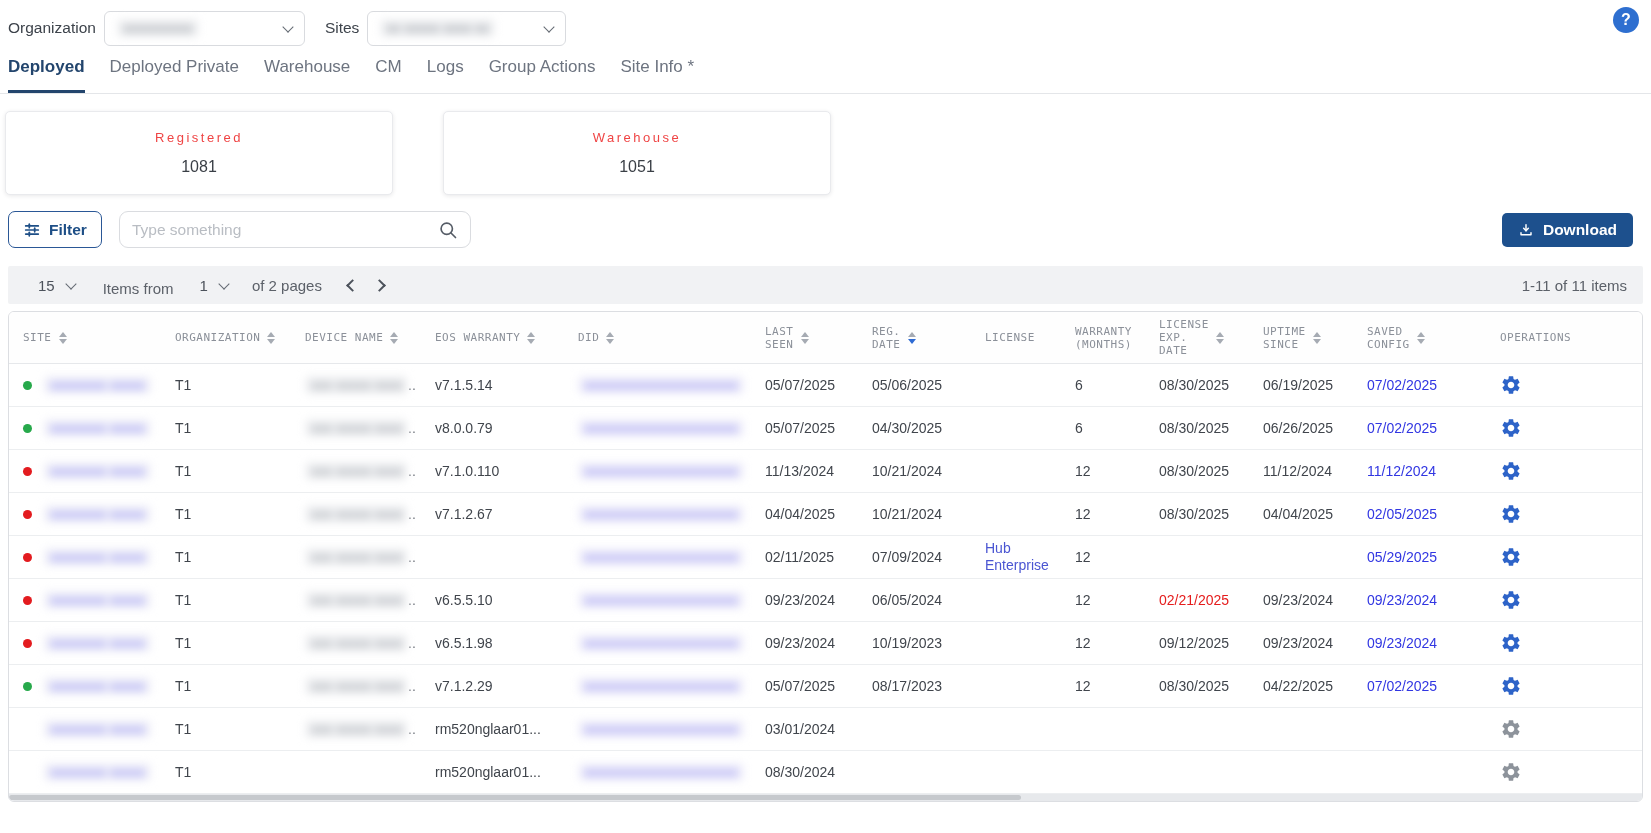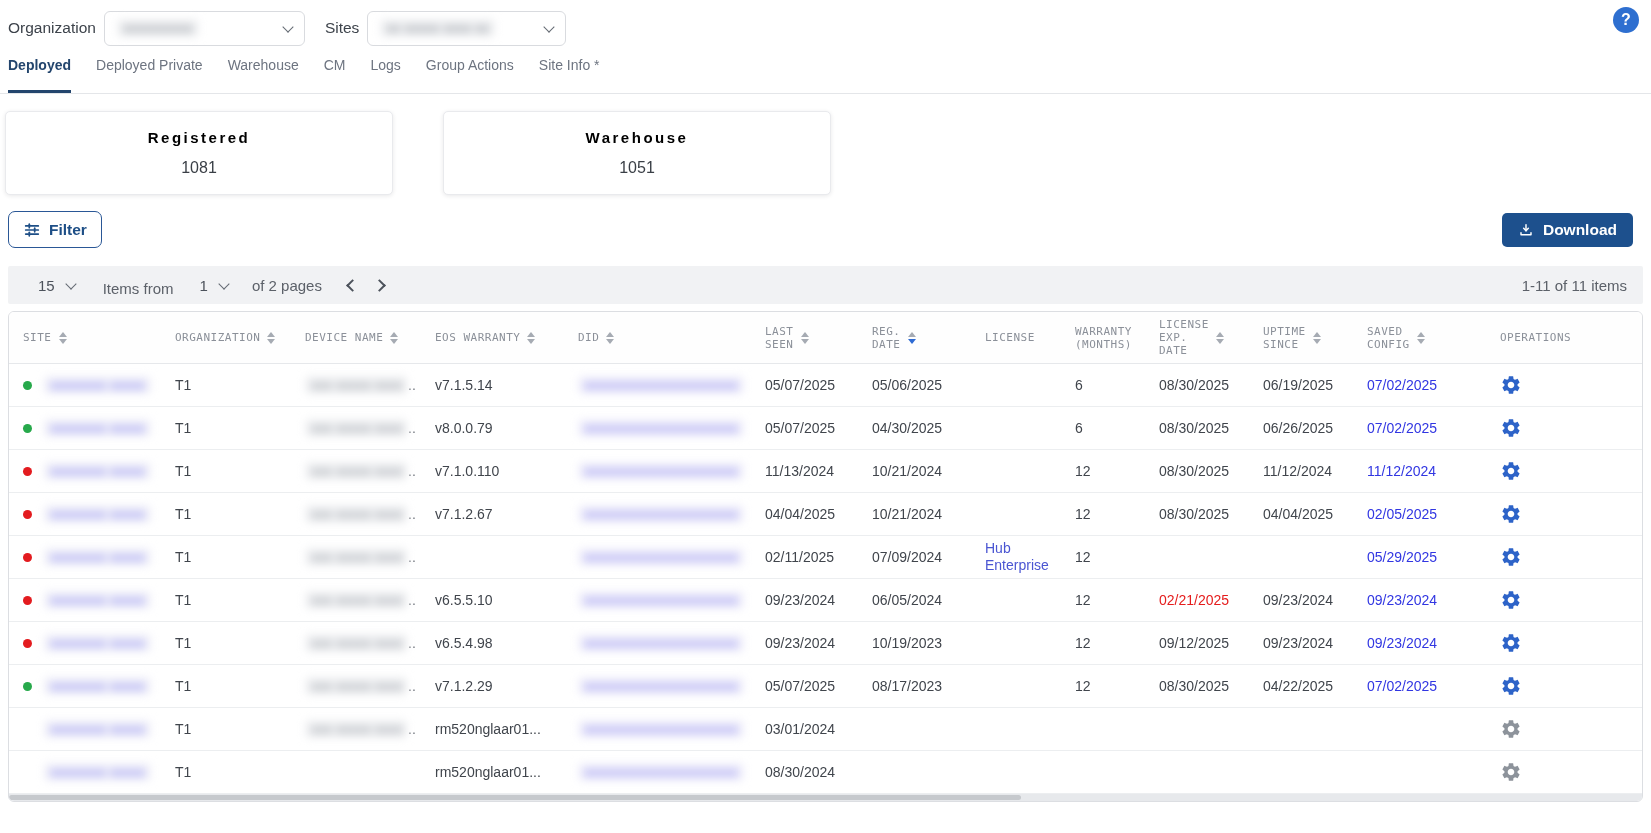--- a/index.html
+++ b/index.html
@@ -21,29 +21,29 @@
 
   
   .blur{filter:blur(4px);border-radius:4px;padding:1px 6px;white-space:nowrap;overflow:hidden}
   .blur-topbar{color:#8a9098;background:#f0f1f3;font-size:14px;max-width:150px}
   .blur-site{color:#7f7df0;background:#f1f1f9;font-size:14px;max-width:112px;cursor:pointer}
   .blur-device{color:#979ca4;background:#f0f1f3;font-size:14px;max-width:102px}
   .blur-did{color:#8381ee;background:#f1f0fb;font-size:14px;max-width:168px;cursor:pointer}
 
   
   .tabs-row{display:flex;gap:25px;padding:0 8px;border-bottom:1px solid #e4e6e9;margin-top:8px;height:40px}
-  .tab{font-size:14px;color:#6d7480;padding:3px 0 0 0;border-bottom:3px solid transparent;cursor:pointer;height:100%}
+  .tab{font-size:17px;color:#6d7480;padding:3px 0 0 0;border-bottom:3px solid transparent;cursor:pointer;height:100%}
   .tab.active{color:#23456d;font-weight:bold;border-bottom-color:#23456d}
 
   
   .cards-row{display:flex;gap:50px;padding:17px 0 0 5px}
   .card{width:388px;height:84px;background:#fff;border:1px solid #e9eaed;border-radius:5px;
     box-shadow:0 1px 4px rgba(25,28,35,.10);display:flex;flex-direction:column;
     align-items:center;justify-content:center}
-  .card-title{font-size:15px;font-weight:bold;letter-spacing:2.5px;color:#000000}
+  .card-title{font-size:13px;font-weight:normal;letter-spacing:2.5px;color:#ef4444}
   .card-value{font-size:16px;color:#3a3f46;margin-top:13px}
 
   
   .toolbar{display:flex;align-items:center;margin-top:16px;padding:0 18px 0 8px}
   .filter-btn{display:flex;align-items:center;gap:8px;height:37px;padding:0 14px;
     border:1.5px solid #2a5796;border-radius:7px;background:#fff;color:#1d4e86;
     font-weight:bold;font-size:15.5px;cursor:pointer}
   .search-box{margin-left:17px;width:352px;height:37px;border:1px solid #dadce0;border-radius:9px;
     display:flex;align-items:center;padding:0 12px;background:#fff}
   .search-input{border:none;outline:none;flex:1;font-size:15.5px;color:#3c4048;
@@ -158,20 +158,29 @@
         <path d="M3 5.5h14"></path>
           <path d="M3 10h14"></path>
           <path d="M3 14.5h14"></path>
         <path d="M7 3.5v4"></path>
           <path d="M13 8v4"></path>
           <path d="M7 12.5v4"></path>
       </svg>
     </span>
     <span>Filter</span>
   </button>
+  <div class="search-box">
+    <input class="search-input" type="text" placeholder="Type something" style="">
+    <span style="display:inline-flex;cursor:pointer">
+      <svg width="20" height="20" viewBox="0 0 24 24" fill="none" stroke="#555c66" stroke-width="2">
+        <circle cx="10.5" cy="10.5" r="6.8"></circle>
+          <path d="M15.6 15.6L21 21" stroke-linecap="round"></path>
+      </svg>
+    </span>
+  </div>
   <button class="download-btn">
     <span style="display:inline-flex">
       <svg width="16" height="16" viewBox="0 0 24 24" fill="none" stroke="#fff" stroke-width="2.2" stroke-linecap="round" stroke-linejoin="round">
         <path d="M12 4v9"></path>
           <path d="M8.5 9.5L12 13l3.5-3.5"></path>
           <path d="M4.5 16v3h15v-3"></path>
       </svg>
     </span>
     <span>Download</span>
   </button>
@@ -500,21 +509,21 @@
       <div class="tr">
         <div class="td col-site">
           <span class="dot red"></span>
           <span class="blur blur-site">xxxxxxxx xxxxx</span>
         </div>
         <div class="td col-org">T1</div>
         <div class="td col-device">
           <span class="blur blur-device">xxx xxxxx xxxx</span>
           <span class="dev-sfx">..</span>
         </div>
-        <div class="td col-eos">v6.5.4.98</div>
+        <div class="td col-eos">v6.5.1.98</div>
         <div class="td col-did">
           <span class="blur blur-did">xxxxxxxxxxxxxxxxxxxxxx</span>
         </div>
         <div class="td col-last">09/23/2024</div>
         <div class="td col-reg">10/19/2023</div>
         <div class="td col-lic"></div>
         <div class="td col-war">12</div>
         <div class="td col-exp">09/12/2025</div>
         <div class="td col-up">09/23/2024</div>
         <div class="td col-saved">

